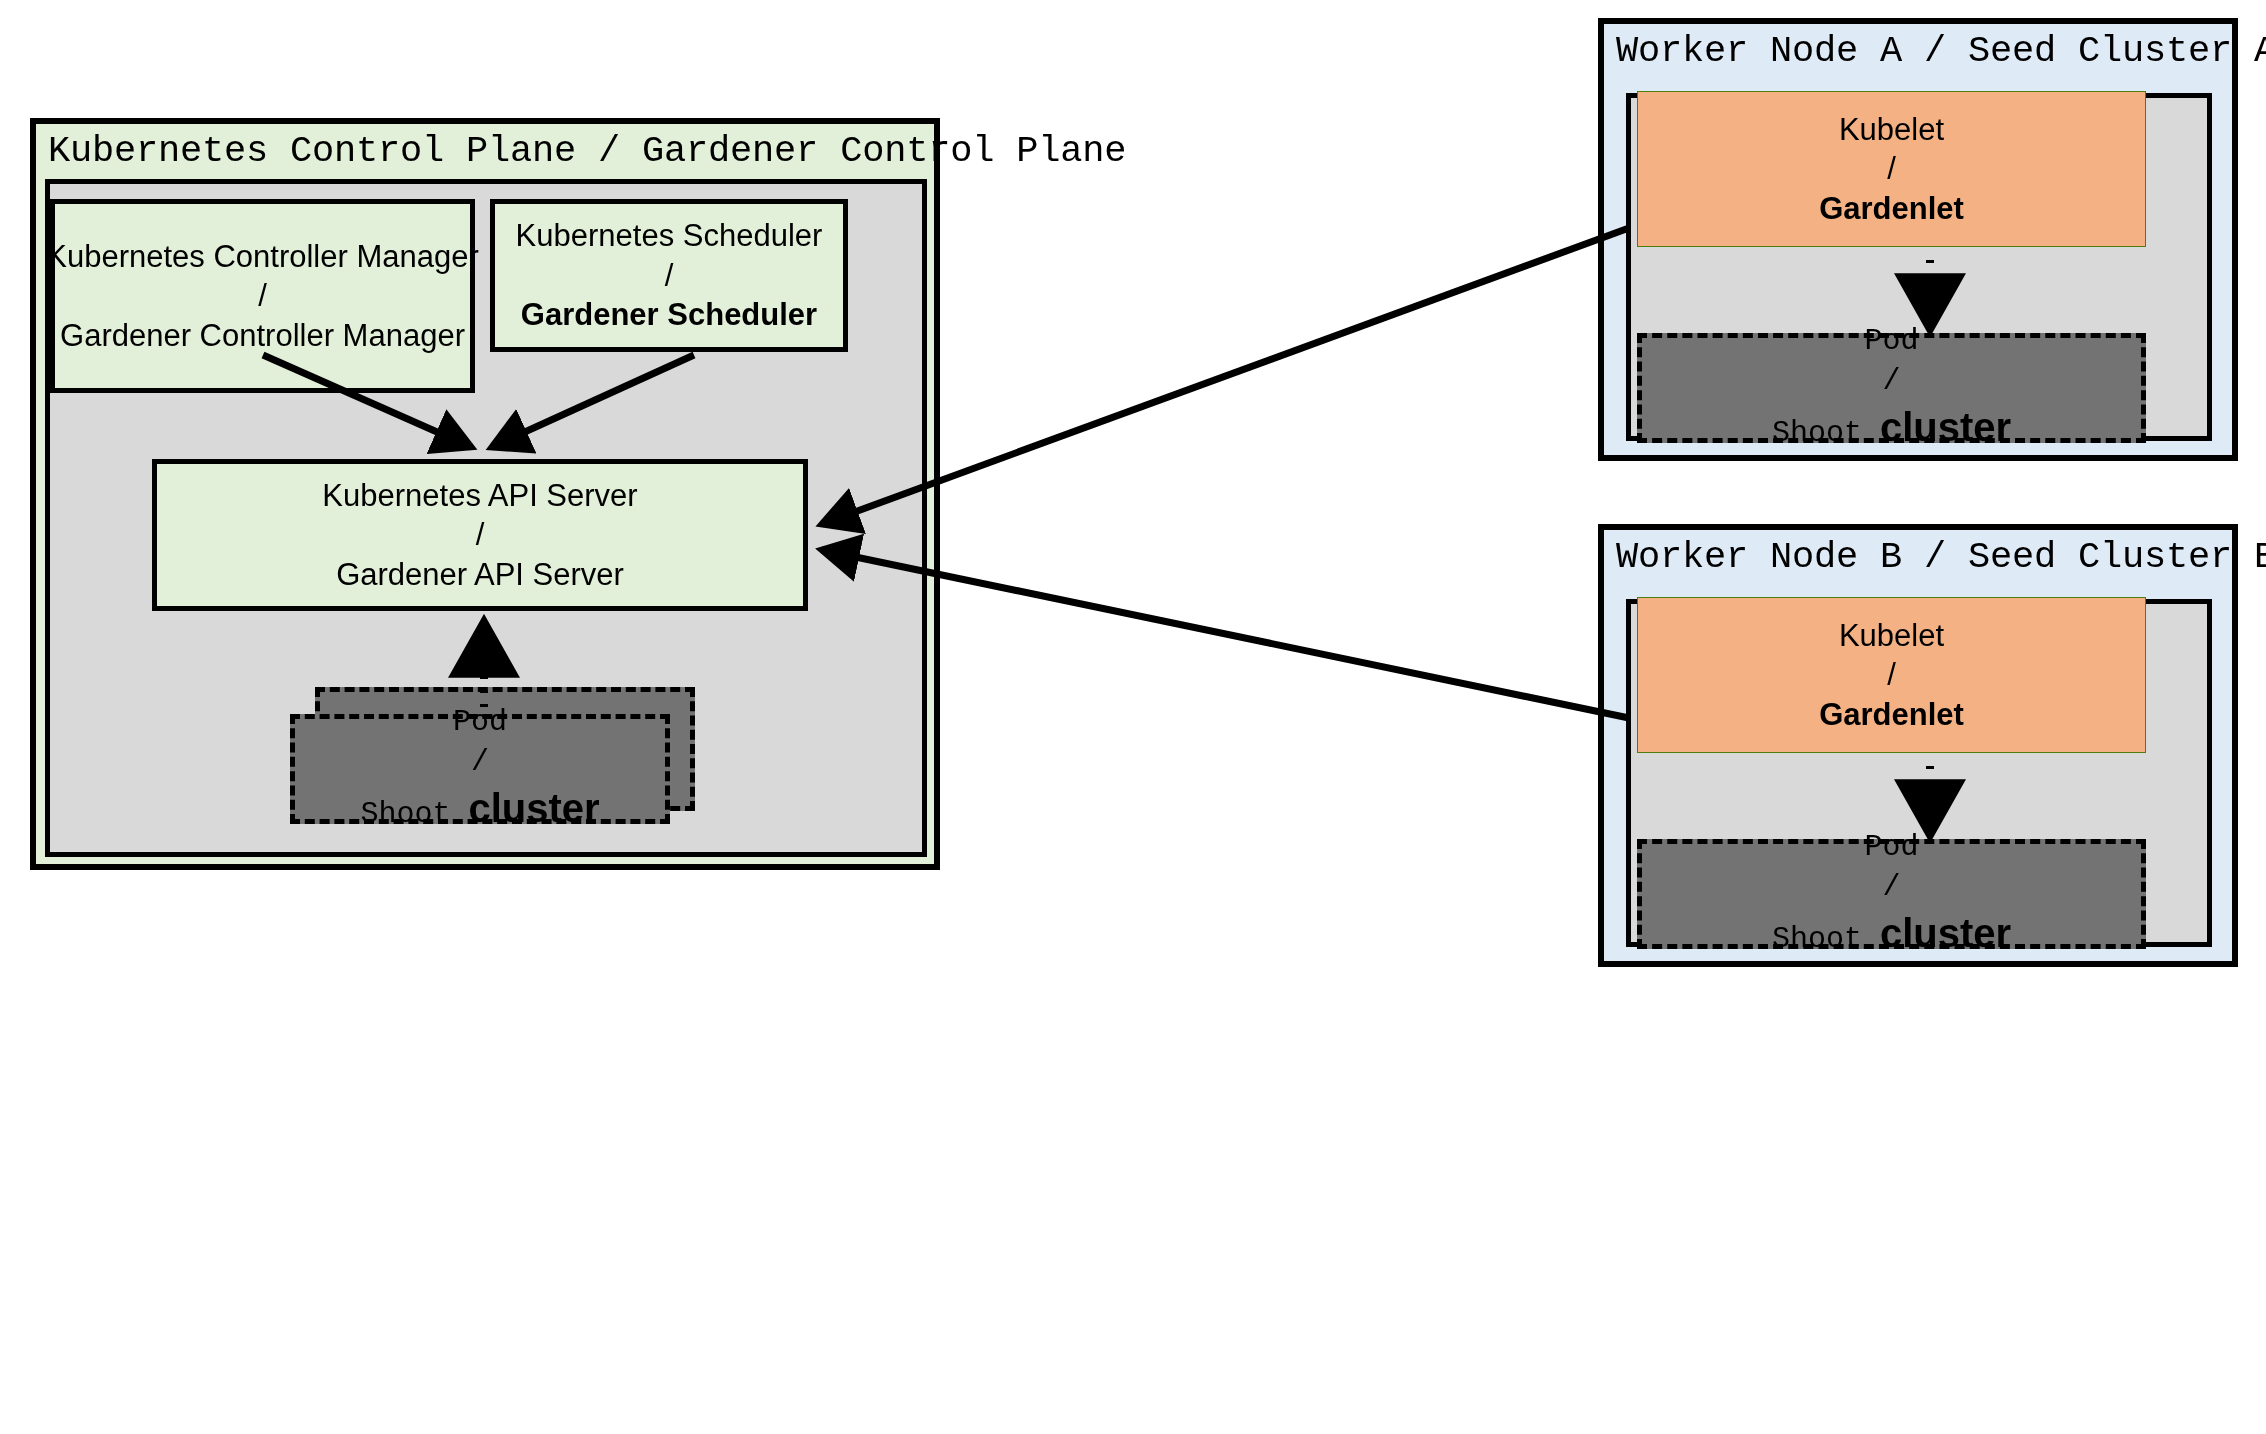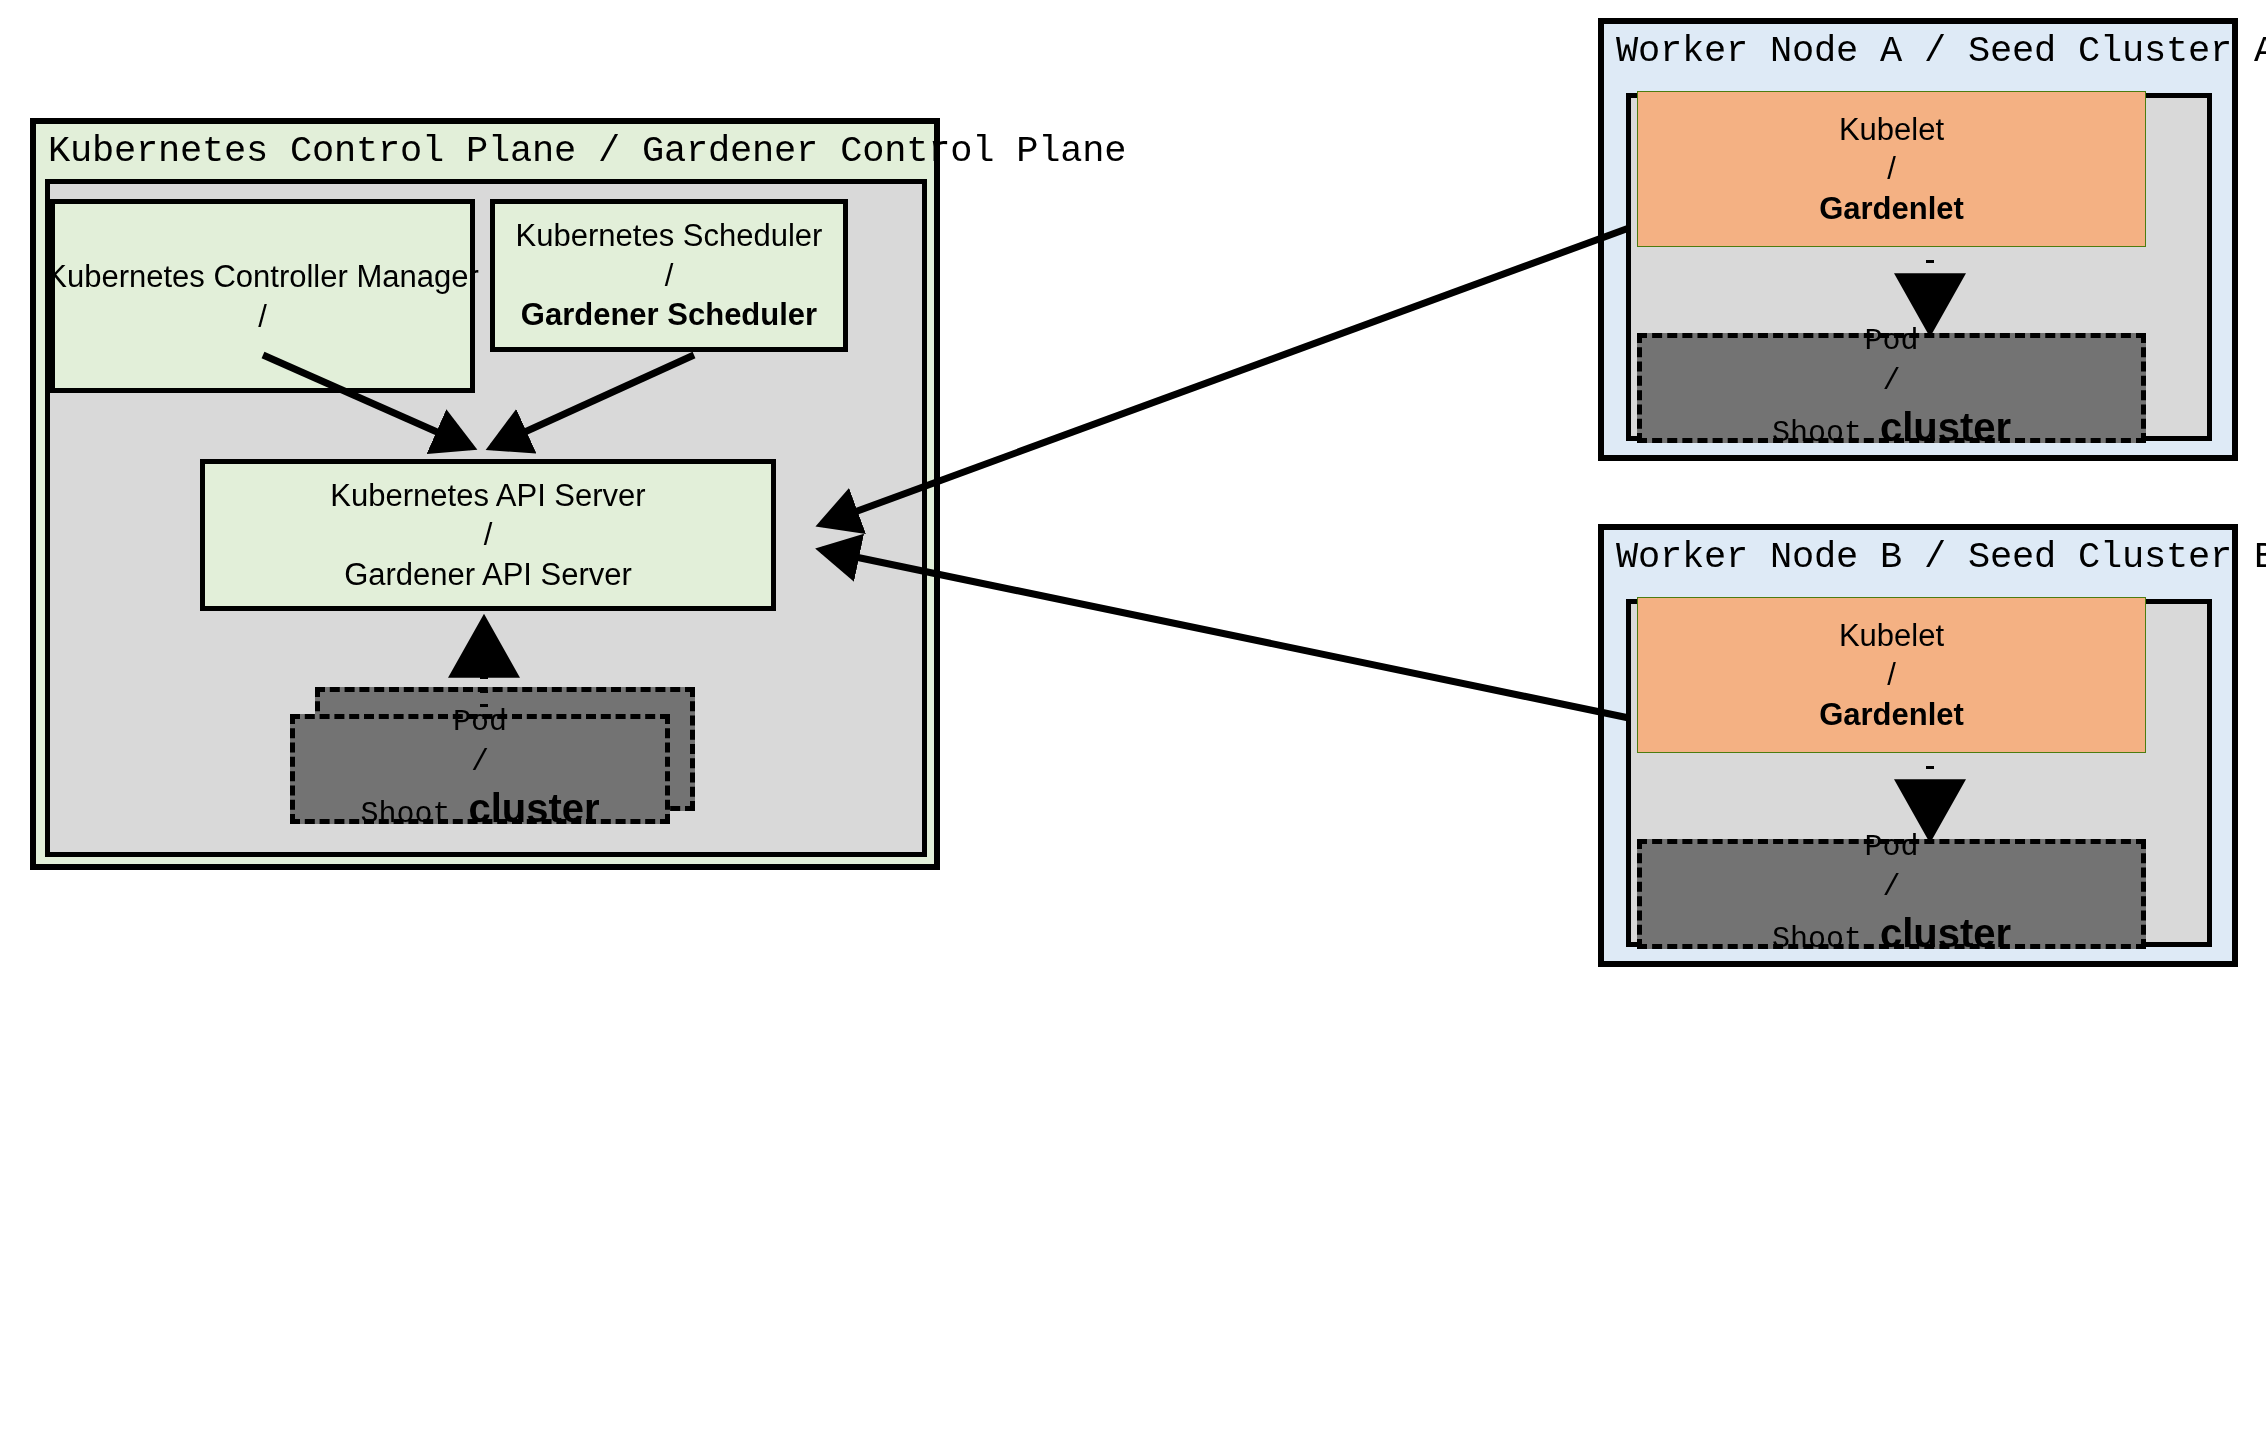--- a/index.html
+++ b/index.html
@@ -45,29 +45,30 @@
 
   <div class="abs outer-green" style="left:30px;top:118px;width:910px;height:752px;">
     <div class="abs container-title" style="left:12px;top:8px;">Kubernetes Control Plane / Gardener Control Plane</div>
 
     <div class="abs panel-gray" style="left:9px;top:55px;width:882px;height:678px;"></div>
   </div>
 
   <div class="abs box-green stack" style="left:50px;top:199px;width:425px;height:194px;">
     <div class="lbl">Kubernetes Controller Manager</div>
     <div class="lbl sl">/</div>
+    <div class="lbl">Gardener Controller Manager</div>
   </div>
 
   <div class="abs box-green stack" style="left:490px;top:199px;width:358px;height:153px;">
     <div class="lbl">Kubernetes Scheduler</div>
     <div class="lbl sl">/</div>
     <div class="lbl b">Gardener Scheduler</div>
   </div>
 
-  <div class="abs box-green stack" style="left:152px;top:459px;width:576px;height:152px;margin-left:48px;">
+  <div class="abs box-green stack" style="left:152px;top:459px;width:656px;height:152px;">
     <div class="lbl">Kubernetes API Server</div>
     <div class="lbl sl">/</div>
     <div class="lbl">Gardener API Server</div>
   </div>
 
   <div class="abs box-pod" style="left:315px;top:687px;width:380px;height:124px;"></div>
 
   <div class="abs box-pod stack" style="left:290px;top:714px;width:380px;height:110px;">
     <div class="mono">Pod</div>
     <div class="mono">/</div>

